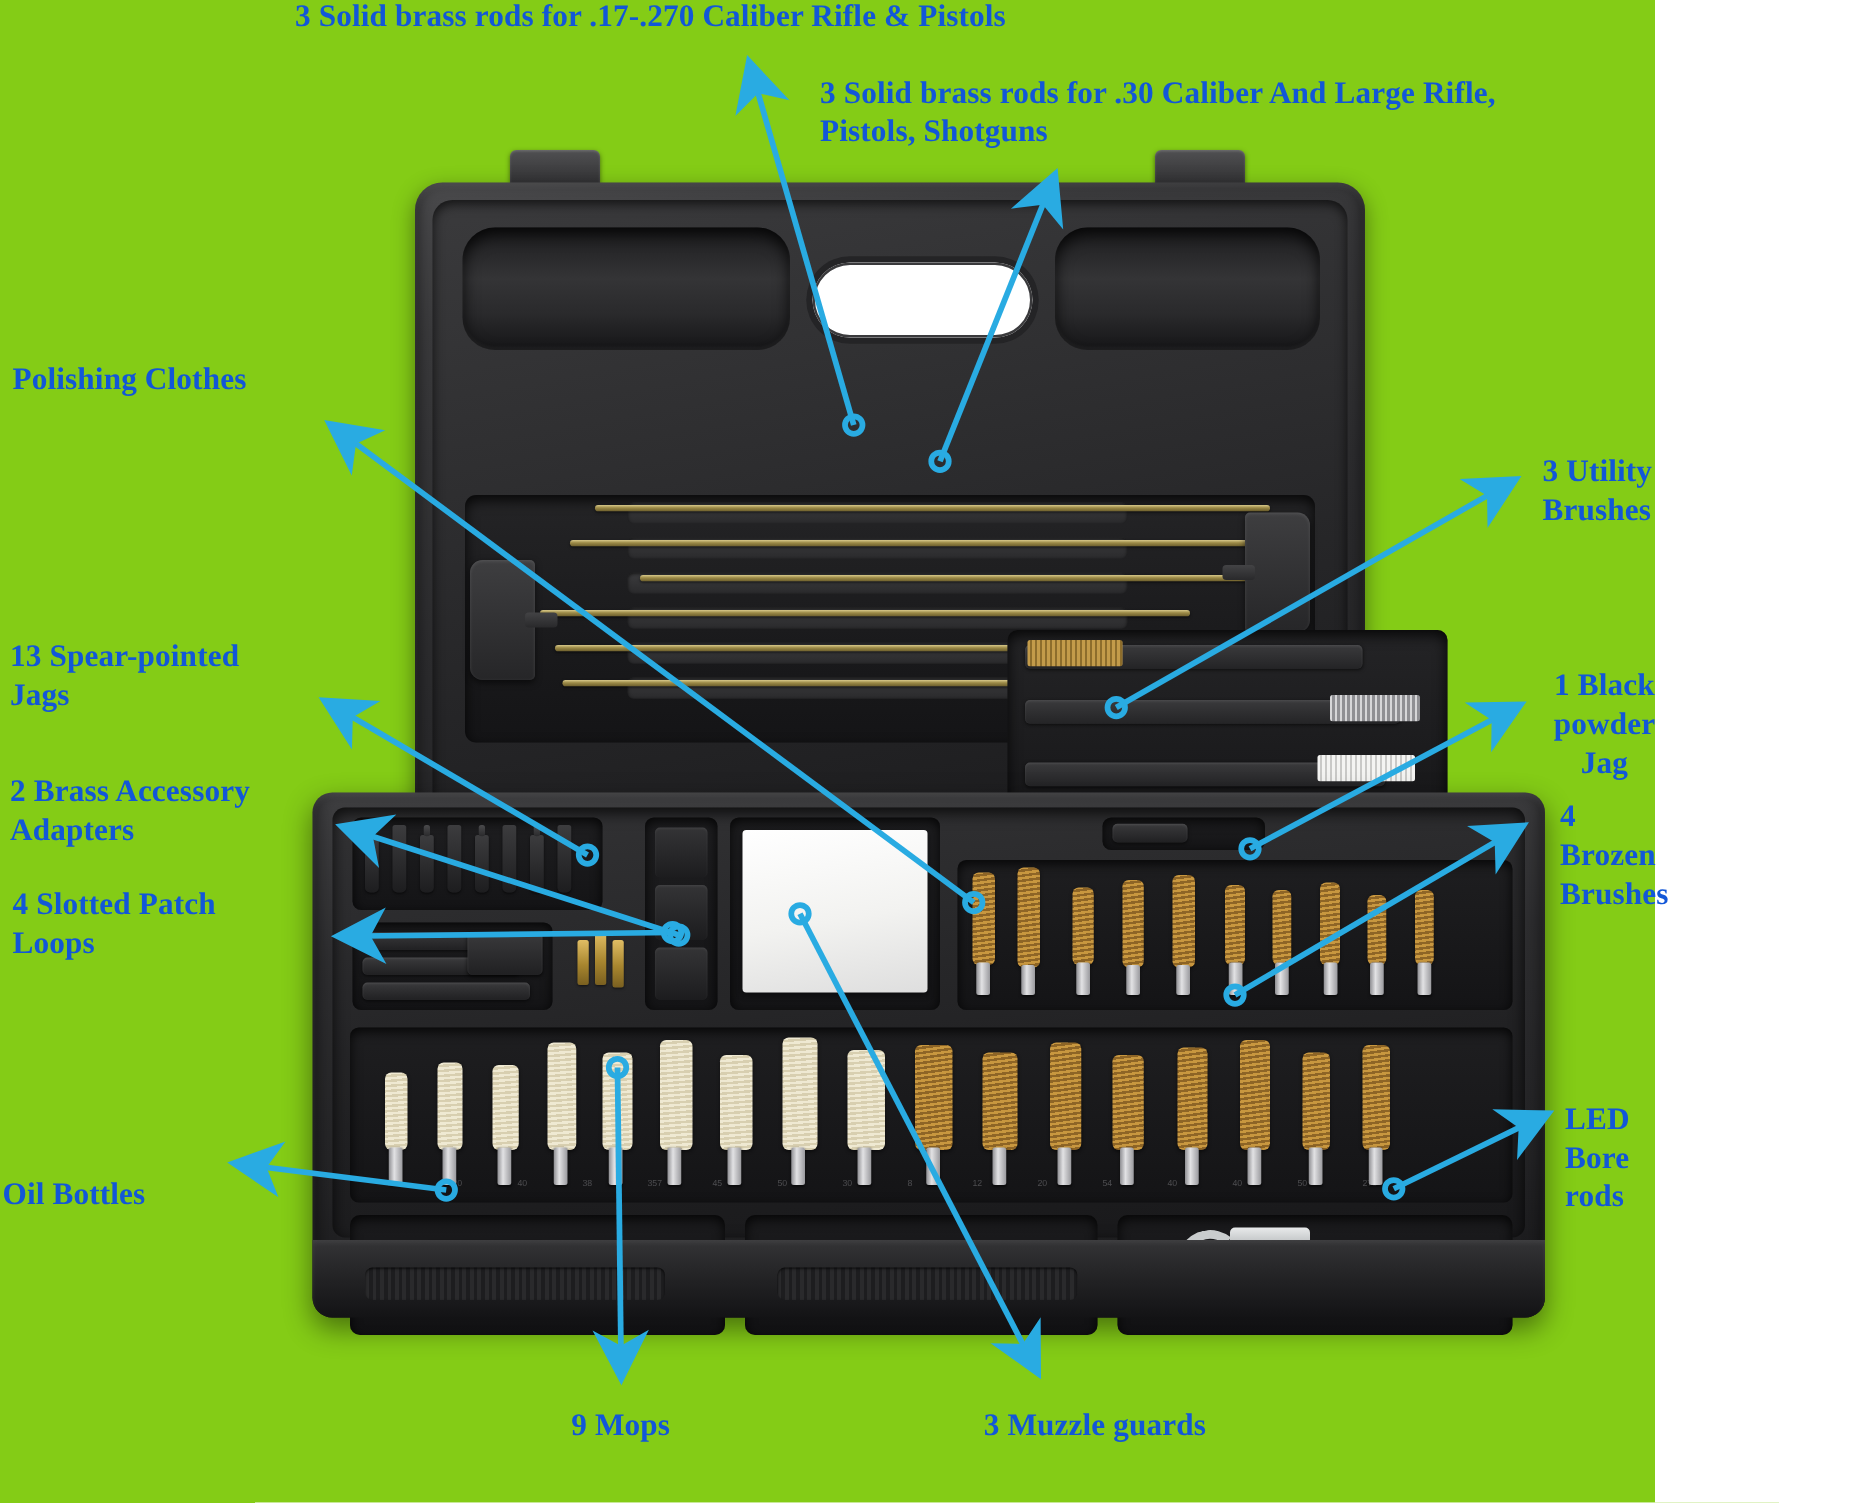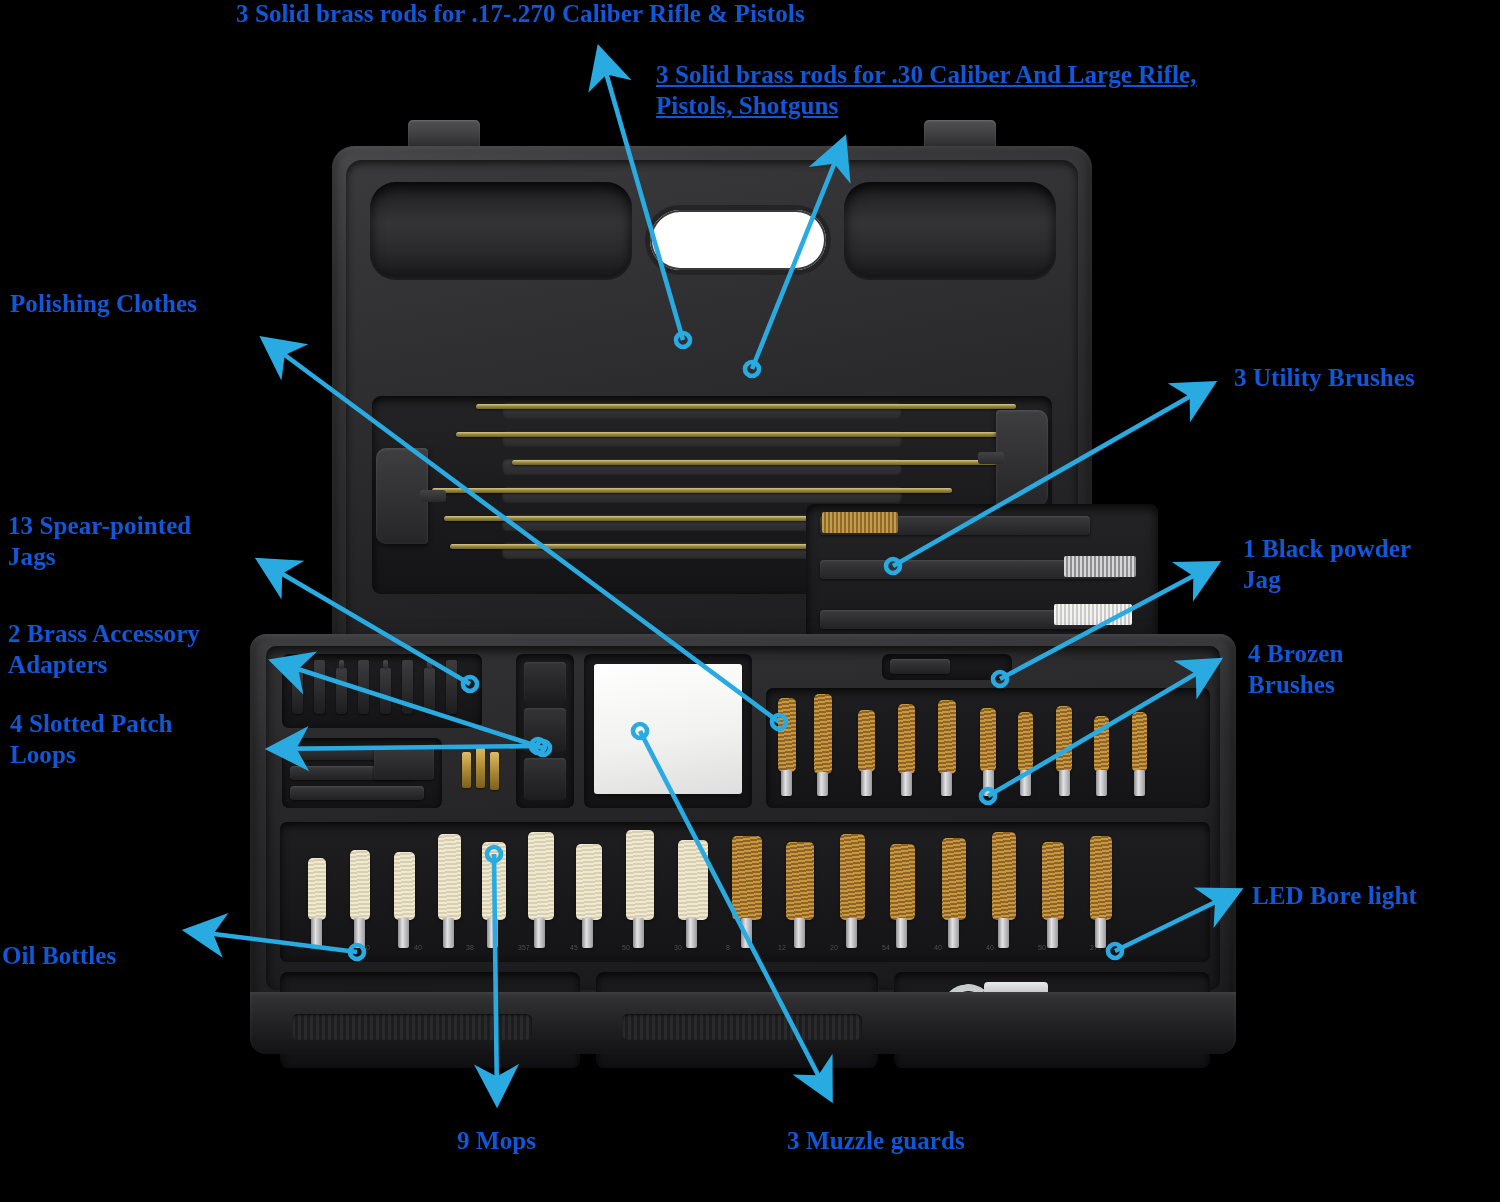--- a/index.html
+++ b/index.html
@@ -1,19 +1,19 @@
 <!DOCTYPE html>
 <html><head>
 <meta charset="utf-8">
 <style>
   html,body{margin:0;padding:0;background:#ffffff;}
   body{width:1500px;height:1202px;position:relative;overflow:hidden;
        font-family:"Liberation Serif","DejaVu Serif",serif;}
 
-  #stage{position:absolute;left:0;top:0;width:1500px;height:1202px;background:#000000;}
+  #stage{position:absolute;left:0;top:0;width:1324px;height:1202px;background:#84cc16;}
 
   
   .label{position:absolute;color:#1257D8;font-weight:bold;font-size:25px;
          line-height:31px;letter-spacing:.1px;white-space:pre-line;
          font-family:"Liberation Serif","DejaVu Serif",serif;}
 
   
   #arrows{position:absolute;left:0;top:0;width:1500px;height:1202px;
           pointer-events:none;}
 
@@ -365,32 +365,32 @@
       <circle cx="988" cy="796" r="7"></circle>
       <circle cx="538" cy="746" r="7"></circle>
       <circle cx="357" cy="952" r="7"></circle>
       <circle cx="1115" cy="951" r="7"></circle>
       <circle cx="494" cy="854" r="7"></circle>
       <circle cx="640" cy="731" r="7"></circle>
     </g>
   </svg>
 
   <div class="label" style="left:236px;top:-2px;">3 Solid brass rods for .17-.270 Caliber Rifle &amp; Pistols</div>
-  <div class="label" style="left:656px;top:59px;text-decoration:underline;">3 Solid brass rods for .30 Caliber And Large Rifle,
+  <div class="label" style="left:656px;top:59px;">3 Solid brass rods for .30 Caliber And Large Rifle,
 Pistols, Shotguns</div>
   <div class="label" style="left:10px;top:288px;">Polishing Clothes</div>
   <div class="label" style="left:1234px;top:362px;">3 Utility Brushes</div>
   <div class="label" style="left:8px;top:510px;">13 Spear-pointed
 Jags</div>
-  <div class="label" style="left:1243px;top:533px;">1 Black powder
+  <div class="label" style="left:1243px;top:533px;text-align:center;">1 Black powder
 Jag</div>
   <div class="label" style="left:8px;top:618px;">2 Brass Accessory
 Adapters</div>
   <div class="label" style="left:1248px;top:638px;">4 Brozen
 Brushes</div>
   <div class="label" style="left:10px;top:708px;">4 Slotted Patch
 Loops</div>
   <div class="label" style="left:2px;top:940px;">Oil Bottles</div>
-  <div class="label" style="left:1252px;top:880px;">LED Bore light</div>
+  <div class="label" style="left:1252px;top:880px;">LED Bore rods</div>
   <div class="label" style="left:457px;top:1125px;">9 Mops</div>
   <div class="label" style="left:787px;top:1125px;">3 Muzzle guards</div>
 
 </div>
 
 </body></html>

